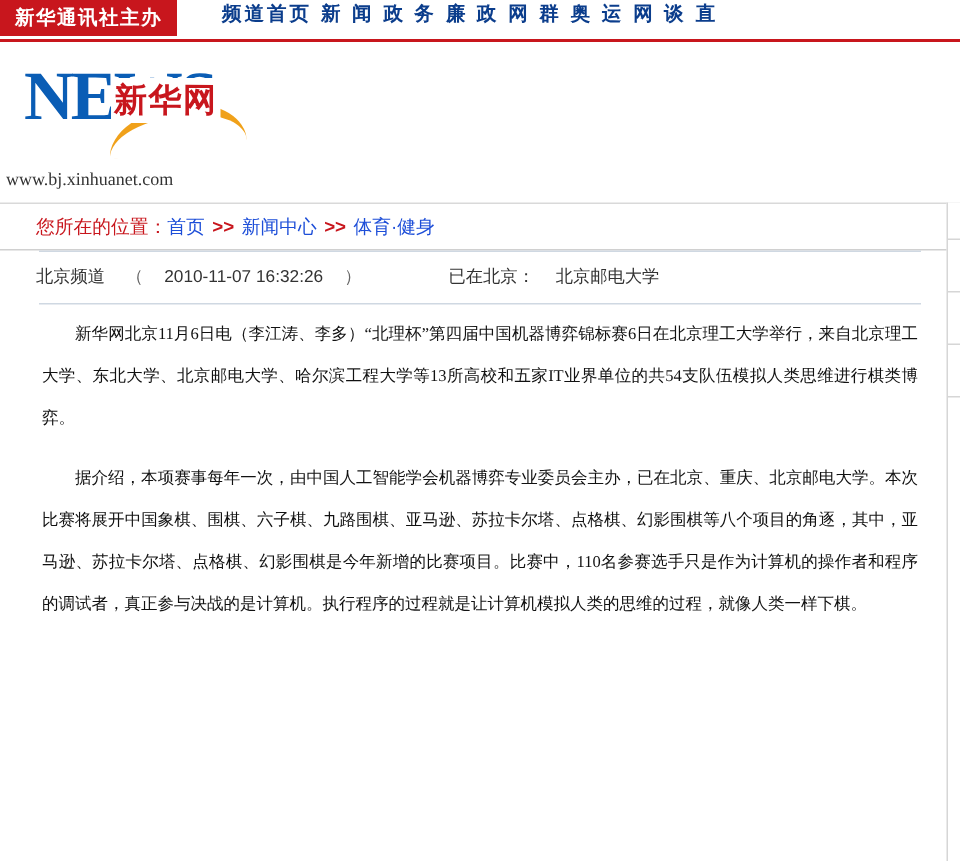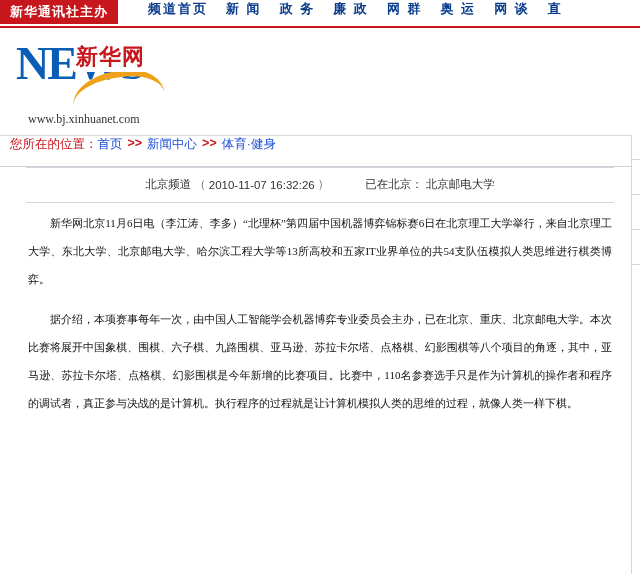--- a/index.html
+++ b/index.html
@@ -40,21 +40,21 @@
     padding: 0 10px;
     white-space: nowrap;
     letter-spacing: 1px;
   }
   .topbar-nav {
     flex: 1;
     display: flex;
     align-items: center;
     justify-content: flex-start;
     padding-left: 30px;
-    gap: 18px;
+    gap: 6px;
   }
   .topbar-nav a {
     color: #0b3d8c;
     font-size: 13px;
     font-weight: bold;
     text-decoration: none;
     letter-spacing: 2px;
     white-space: nowrap;
   }
 
@@ -79,55 +79,55 @@
     color: #0a5db5;
     letter-spacing: -2px;
     line-height: 48px;
     position: absolute;
     left: 2px;
     top: 4px;
   }
   .logo-cn {
     position: absolute;
     left: 60px;
-    top: 6px;
+    top: 16px;
     font-size: 22px;
     font-weight: bold;
     color: #c8161d;
     letter-spacing: 1px;
     background: #fff;
     padding: 0 2px;
   }
   .logo-swoosh {
     position: absolute;
     left: 58px;
     top: 34px;
     width: 92px;
     height: 26px;
     border-top: 7px solid #f0a11a;
     border-radius: 60% 40% 0 0 / 100% 80% 0 0;
     transform: rotate(-4deg);
   }
   .logo-url {
     position: absolute;
-    left: 28px;
+    left: 4px;
     top: 84px;
     font-size: 12px;
     color: #333;
     font-family: "Liberation Serif", serif;
   }
 
   
   .locbar {
     position: relative;
     height: 30px;
     border-bottom: 1px solid #d0d0d0;
     display: flex;
-    align-items: flex-start;
-    padding-left: 10px;
+    align-items: center;
+    padding-left: 24px;
     font-size: 12.5px;
   }
   .locbar .label { color: #c8161d; }
   .locbar .sep { color: #c8161d; margin: 0 5px; font-weight: bold; }
   .locbar a {
     color: #1d4ed8;
     text-decoration: none;
   }
 
   
@@ -143,23 +143,22 @@
     color: #111;
     letter-spacing: 1px;
     padding: 18px 0 14px 0;
   }
   .rule {
     border-top: 1px solid #cfd8e2;
     margin: 0 2px;
   }
   .byline {
     display: flex;
-    justify-content: center;
     align-items: center;
-    gap: 3px;
+    gap: 14px;
     font-size: 11.5px;
     color: #333;
     padding: 9px 0 10px 0;
   }
   .byline .src { color: #333; }
   .byline .paren { color: #666; }
   .byline-sep { display: inline-block; width: 30px; }
 
   .body-text {
     font-family: "Liberation Serif", serif;

